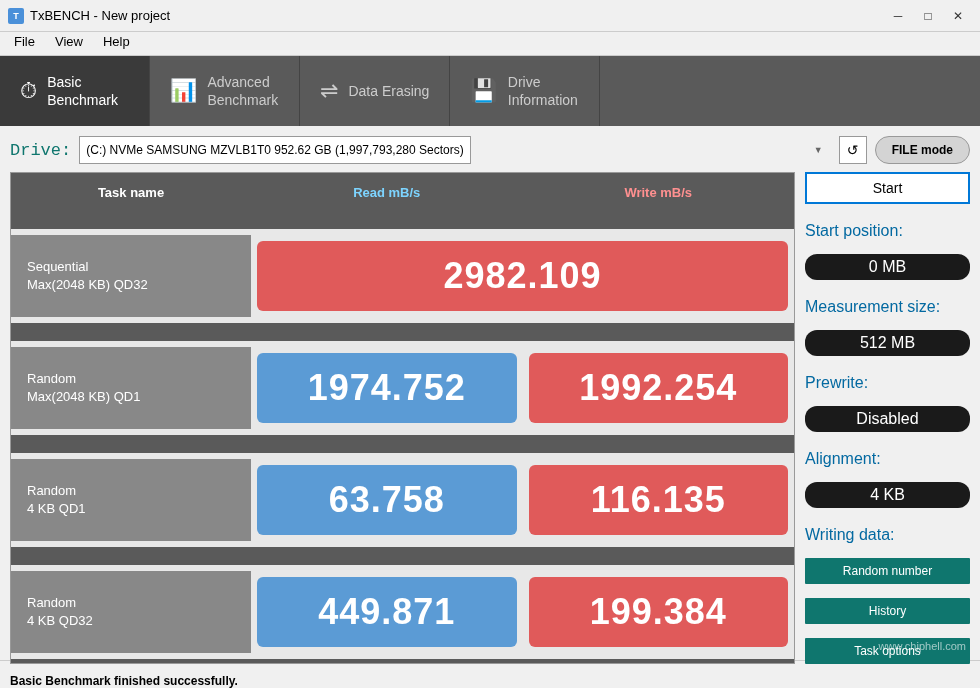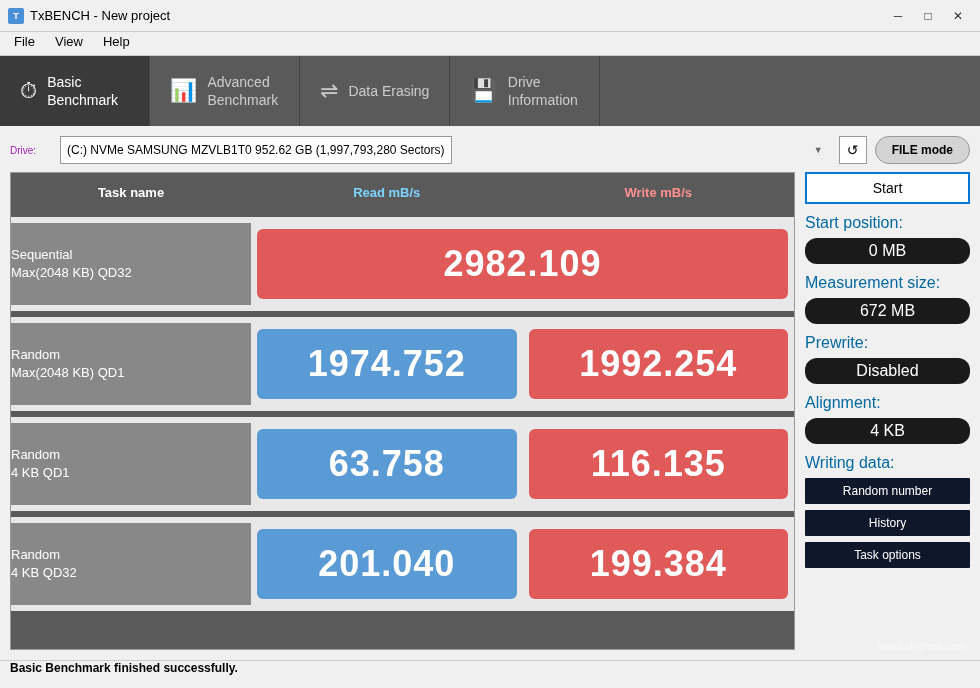--- a/index.html
+++ b/index.html
@@ -115,23 +115,24 @@
       height: calc(688px - 32px - 24px - 70px - 28px);
     }
 
     
     .drive-row {
       display: flex;
       align-items: center;
       gap: 8px;
     }
     .drive-label {
-      font-size: 10px;
-      color: #a21caf;
+      font-size: 17px;
+      color: #0f766e;
       min-width: 42px;
+      font-family: Liberation Mono, monospace;
     }
     .drive-select {
       flex: 1;
       height: 28px;
       border: 1px solid #999;
       background: white;
       padding: 0 6px;
       font-size: 12px;
       cursor: pointer;
       appearance: none;
@@ -178,21 +179,21 @@
       display: flex;
       gap: 10px;
       flex: 1;
     }
 
     
     .benchmark-panel {
       flex: 1;
       display: flex;
       flex-direction: column;
-      gap: 4px;
+      gap: 16px;
       border: 1px solid #999;
       background: #5a5a5a;
     }
 
     
     .table-header {
       background: #5a5a5a;
       display: flex;
       height: 38px;
       align-items: center;
@@ -224,21 +225,21 @@
     .bench-row {
       display: flex;
       align-items: center;
       background: #e8e8e8;
       border-top: 2px solid #5a5a5a;
       min-height: 90px;
       padding: 6px 0;
     }
     .bench-name {
       flex: 0 0 240px;
-      padding: 0 0;
+      padding: 0 16px;
       background: #888;
       align-self: stretch;
       display: flex;
       align-items: center;
       font-size: 13px;
       color: white;
       font-weight: 500;
       line-height: 1.4;
     }
     .bench-value {
@@ -260,21 +261,21 @@
     }
     .bench-value.write {
       background: #e05a5a;
     }
 
     
     .sidebar {
       width: 165px;
       display: flex;
       flex-direction: column;
-      gap: 6px;
+      gap: 14px;
     }
     .start-btn {
       width: 100%;
       height: 32px;
       border: 2px solid #0078d7;
       background: white;
       font-size: 14px;
       font-weight: 500;
       cursor: pointer;
       color: #000;
@@ -292,38 +293,38 @@
       color: white;
       display: flex;
       align-items: center;
       justify-content: center;
       font-size: 16px;
       border-radius: 12px;
     }
     .sidebar-btn {
       width: 100%;
       height: 26px;
-      background: #0f172a;
+      background: #0f766e;
       color: white;
       display: flex;
       align-items: center;
       justify-content: center;
       font-size: 12px;
       cursor: pointer;
       border: none;
       border-radius: 1px;
     }
 
     
     .status-bar {
       background: #f0f0f0;
       height: 28px;
       border-top: 1px solid #ccc;
       display: flex;
-      align-items: flex-start;
+      align-items: flex-end;
       padding: 0 10px;
       font-size: 12px;
       color: #000;
       font-weight: 600;
     }
 
     
     .watermark {
       position: absolute;
       bottom: 36px;
@@ -410,34 +411,34 @@
         </div>
 
         <div class="bench-row">
           <div class="bench-name">Random<br>4 KB QD1</div>
           <div class="bench-value read">63.758</div>
           <div class="bench-value write">116.135</div>
         </div>
 
         <div class="bench-row">
           <div class="bench-name">Random<br>4 KB QD32</div>
-          <div class="bench-value read">201.040</div>
+          <div class="bench-value read">449.871</div>
           <div class="bench-value write">199.384</div>
         </div>
 
       </div>
 
       <div class="sidebar">
         <button class="start-btn">Start</button>
 
         <span class="sidebar-label">Start position:</span>
         <div class="sidebar-value">0 MB</div>
 
         <span class="sidebar-label">Measurement size:</span>
-        <div class="sidebar-value">672 MB</div>
+        <div class="sidebar-value">512 MB</div>
 
         <span class="sidebar-label">Prewrite:</span>
         <div class="sidebar-value">Disabled</div>
 
         <span class="sidebar-label">Alignment:</span>
         <div class="sidebar-value">4 KB</div>
 
         <span class="sidebar-label">Writing data:</span>
         <button class="sidebar-btn">Random number</button>
 

